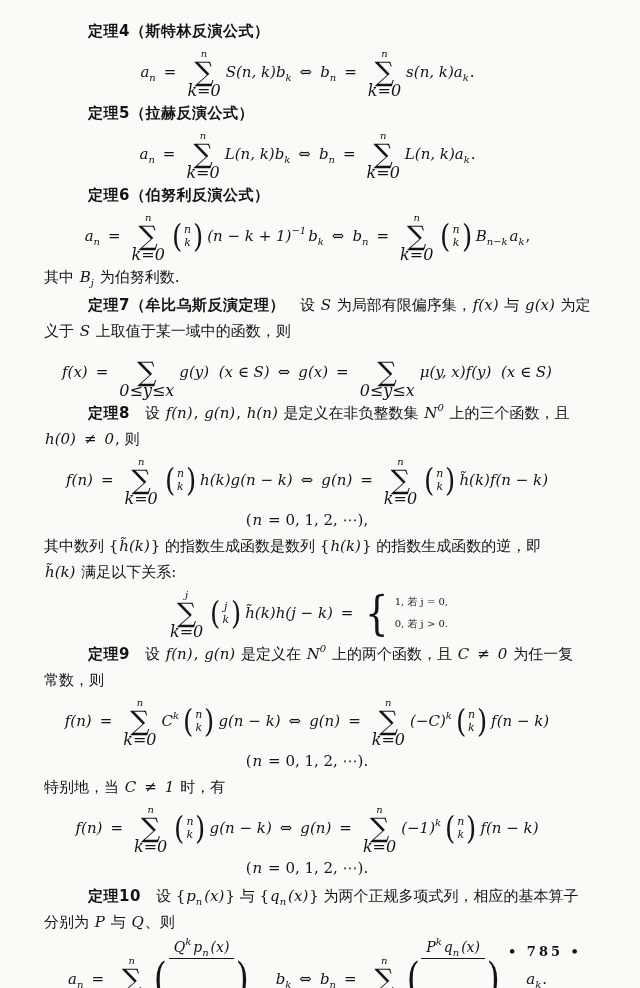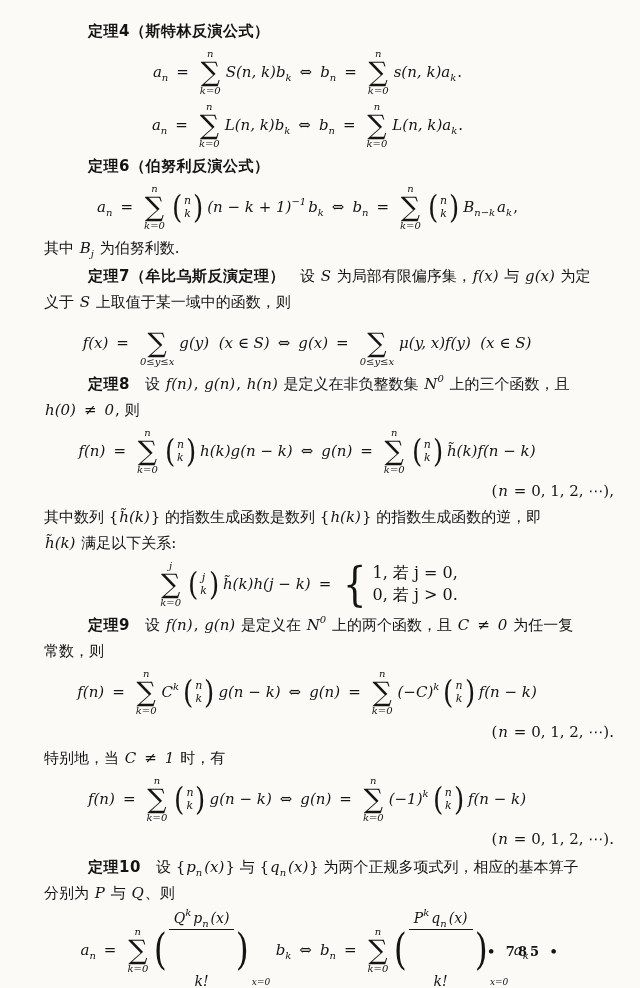--- a/index.html
+++ b/index.html
@@ -7,53 +7,53 @@
     width:640px;height:988px;overflow:hidden;position:relative;
     background:#fbfaf7;color:#141414;
     font-family:"DejaVu Serif","Liberation Serif",serif;
     font-size:15px;
   }
   #page{width:640px;height:778px;position:relative;}
   #content{padding:16px 26px 0 0;}
   .line{line-height:26px;white-space:nowrap;}
   .line-heading{padding-left:88px;margin-top:2px;}
   .line-body{padding-left:44px;}
-  .line-note{text-align:right;line-height:25px;}
+  .line-note{text-align:center;line-height:25px;}
   .line-formula{
     display:flex;justify-content:center;align-items:center;
     min-height:50px;margin:3px 0;
   }
   .mbold{font-family:"DejaVu Sans","Liberation Sans",sans-serif;font-weight:bold;letter-spacing:.5px;}
   .mtxt{font-style:normal;}
   .mvar{font-style:italic;padding:0 1px;}
   .mop{padding:0 7px;font-style:normal;}
   .msub,.msup{font-size:10px;font-style:italic;line-height:0;}
   .msub{vertical-align:-4px;}
   .msup{vertical-align:7px;}
   .msum{display:inline-flex;flex-direction:column;align-items:center;margin:0 4px;line-height:1;vertical-align:middle;}
   .msum-top{font-size:10px;font-style:italic;min-height:11px;line-height:11px;}
   .msum-sym{font-size:27px;line-height:26px;font-style:normal;}
-  .msum-bot{font-size:10px;font-style:italic;min-height:11px;line-height:11px;}
+  .msum-bot{font-size:16px;font-style:italic;min-height:11px;line-height:11px;}
   .mbinom{display:inline-flex;align-items:center;margin:0 2px;vertical-align:middle;}
   .mparen{font-size:31px;line-height:1;font-style:normal;font-weight:200;transform:scaleX(.85);}
   .mbinom-col{display:inline-flex;flex-direction:column;align-items:center;font-size:11px;font-style:italic;line-height:13px;padding:0 1px;}
   .mbinom-col span{display:block;text-align:center;}
   .mfrac{display:inline-flex;flex-direction:column;align-items:center;vertical-align:middle;font-size:14px;line-height:19px;gap:41px;}
   .mfrac-num{padding:0 4px 1px 4px;border-bottom:1.2px solid #141414;}
   .mfrac-den{padding-top:1px;}
   .mbigp{display:inline-flex;align-items:center;vertical-align:middle;}
   .mbigp-p{font-size:42px;line-height:1;font-weight:200;font-style:normal;transform:scaleX(.8);}
   .mbigp-in{display:inline-flex;align-items:center;}
   .mbigp-sub{font-size:9px;font-style:italic;align-self:flex-end;transform:translateY(4px);margin-left:1px;}
   .mcases{display:inline-flex;align-items:center;vertical-align:middle;margin-left:2px;}
   .mcases-brace{font-size:46px;line-height:1;font-weight:200;font-style:normal;margin-right:3px;transform:scaleX(.8);}
-  .mcases-rows{display:inline-flex;flex-direction:column;text-align:left;font-size:16px;line-height:22px;font-style:normal;}
+  .mcases-rows{display:inline-flex;flex-direction:column;text-align:left;font-size:10px;line-height:22px;font-style:normal;}
   .msp{display:inline-block;}
   #footer{
-    position:absolute;left:487px;top:944px;
+    position:absolute;left:508px;top:944px;
     font-size:13px;letter-spacing:3px;font-weight:bold;
     font-family:"DejaVu Serif","Liberation Serif",serif;
   }
 </style>
 </head>
 <body style="background: rgb(251, 250, 247); color: rgb(20, 20, 20);">
 
 <div id="page">
   <div id="content">
       <div class="line line-heading"><span class="mbold">定理4（斯特林反演公式）</span></div>
@@ -70,20 +70,21 @@
         <span class="mvar">b<sub class="msub">n</sub></span>
         <span class="mop">=</span>
         <span class="msum">
           <span class="msum-top">n</span>
           <span class="msum-sym">∑</span>
           <span class="msum-bot">k=0</span>
         </span>
         <span class="mvar">s(n, k)a<sub class="msub">k</sub></span>
         <span class="mtxt">.</span>
       </div>
+      <div class="line line-heading"><span class="mbold">定理5（拉赫反演公式）</span></div>
       <div class="line line-formula">
         <span class="mvar">a<sub class="msub">n</sub></span>
         <span class="mop">=</span>
         <span class="msum">
           <span class="msum-top">n</span>
           <span class="msum-sym">∑</span>
           <span class="msum-bot">k=0</span>
         </span>
         <span class="mvar">L(n, k)b<sub class="msub">k</sub></span>
         <span class="mop">⇔</span>

